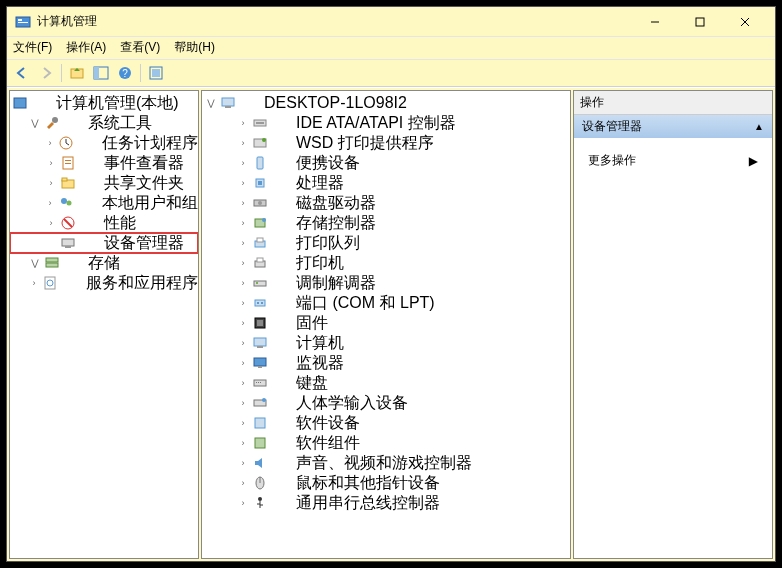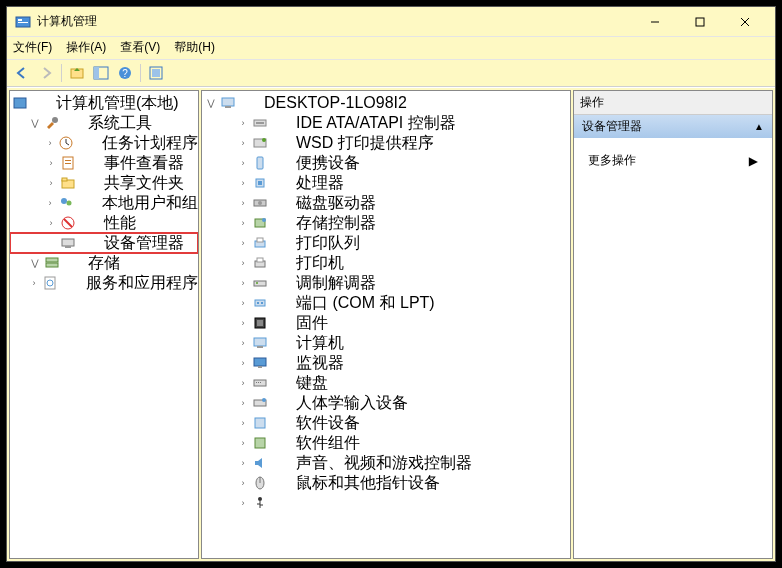--- a/index.html
+++ b/index.html
@@ -425,20 +425,21 @@
               <span class="tree-label">鼠标和其他指针设备</span>
             </div>
             <div class="tree-row indent-3">
               <span class="expander">›</span>
               <span class="ticon">
                 <svg width="16" height="16">
                   <circle cx="8" cy="4" r="2" fill="#333"></circle>
                   <path d="M8 6 L8 13 M5 9 L8 9 M11 10 L8 10" stroke="#333" fill="none"></path>
                 </svg>
               </span>
+              <span class="tree-label">通用串行总线控制器</span>
             </div>
           </div>
       </div>
     </div>
 
     <div class="pane pane-right">
       <div class="actions-header">操作</div>
       <div class="actions-group">
         <span>设备管理器</span>
         <span class="arrow-up">▲</span>

